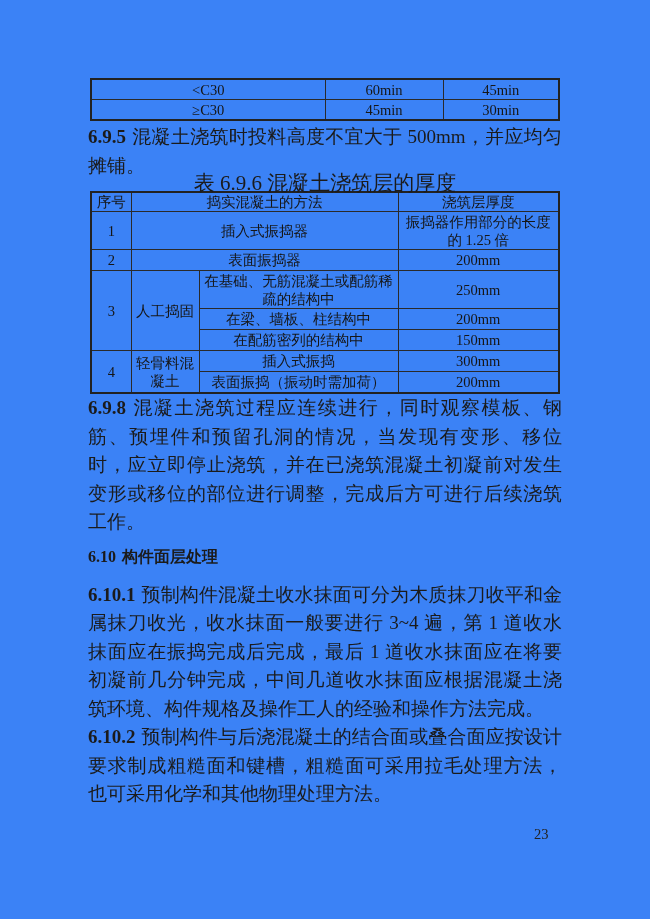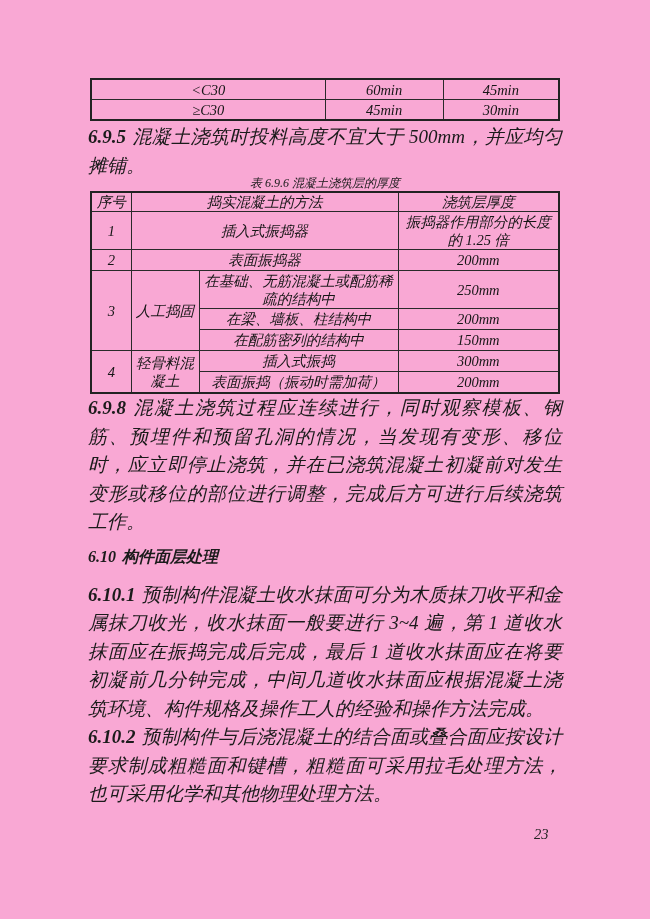--- a/index.html
+++ b/index.html
@@ -4,25 +4,24 @@
 <style>
   html, body {
     margin: 0;
     padding: 0;
     background: #ffffff;
   }
   .page {
     position: relative;
     width: 650px;
     height: 919px;
-    background: #f9a8d4;
+    background: #3b82f6;
     font-family: "Liberation Serif", "DejaVu Serif", serif;
     color: #1b1b1b;
     overflow: hidden;
-    font-style: italic;
   }
   .content {
     position: absolute;
     left: 88px;
     top: 78px;
     width: 474px;
   }
   
   table.tbl {
     border-collapse: collapse;
@@ -54,21 +53,21 @@
     text-justify: inter-character;
   }
   .para .pnum {
     font-weight: bold;
     padding-right: 6px;
   }
   .gap2 { margin-top: 2px; }
   .caption {
     margin-top: -6px;
     text-align: center;
-    font-size: 12px;
+    font-size: 21px;
     line-height: 19px;
   }
   .section-heading {
     margin: 8px 0 12px 0;
     text-align: left;
     font-size: 16px;
     font-weight: bold;
     line-height: 24px;
   }
   .section-heading .hnum { padding-right: 6px; }

